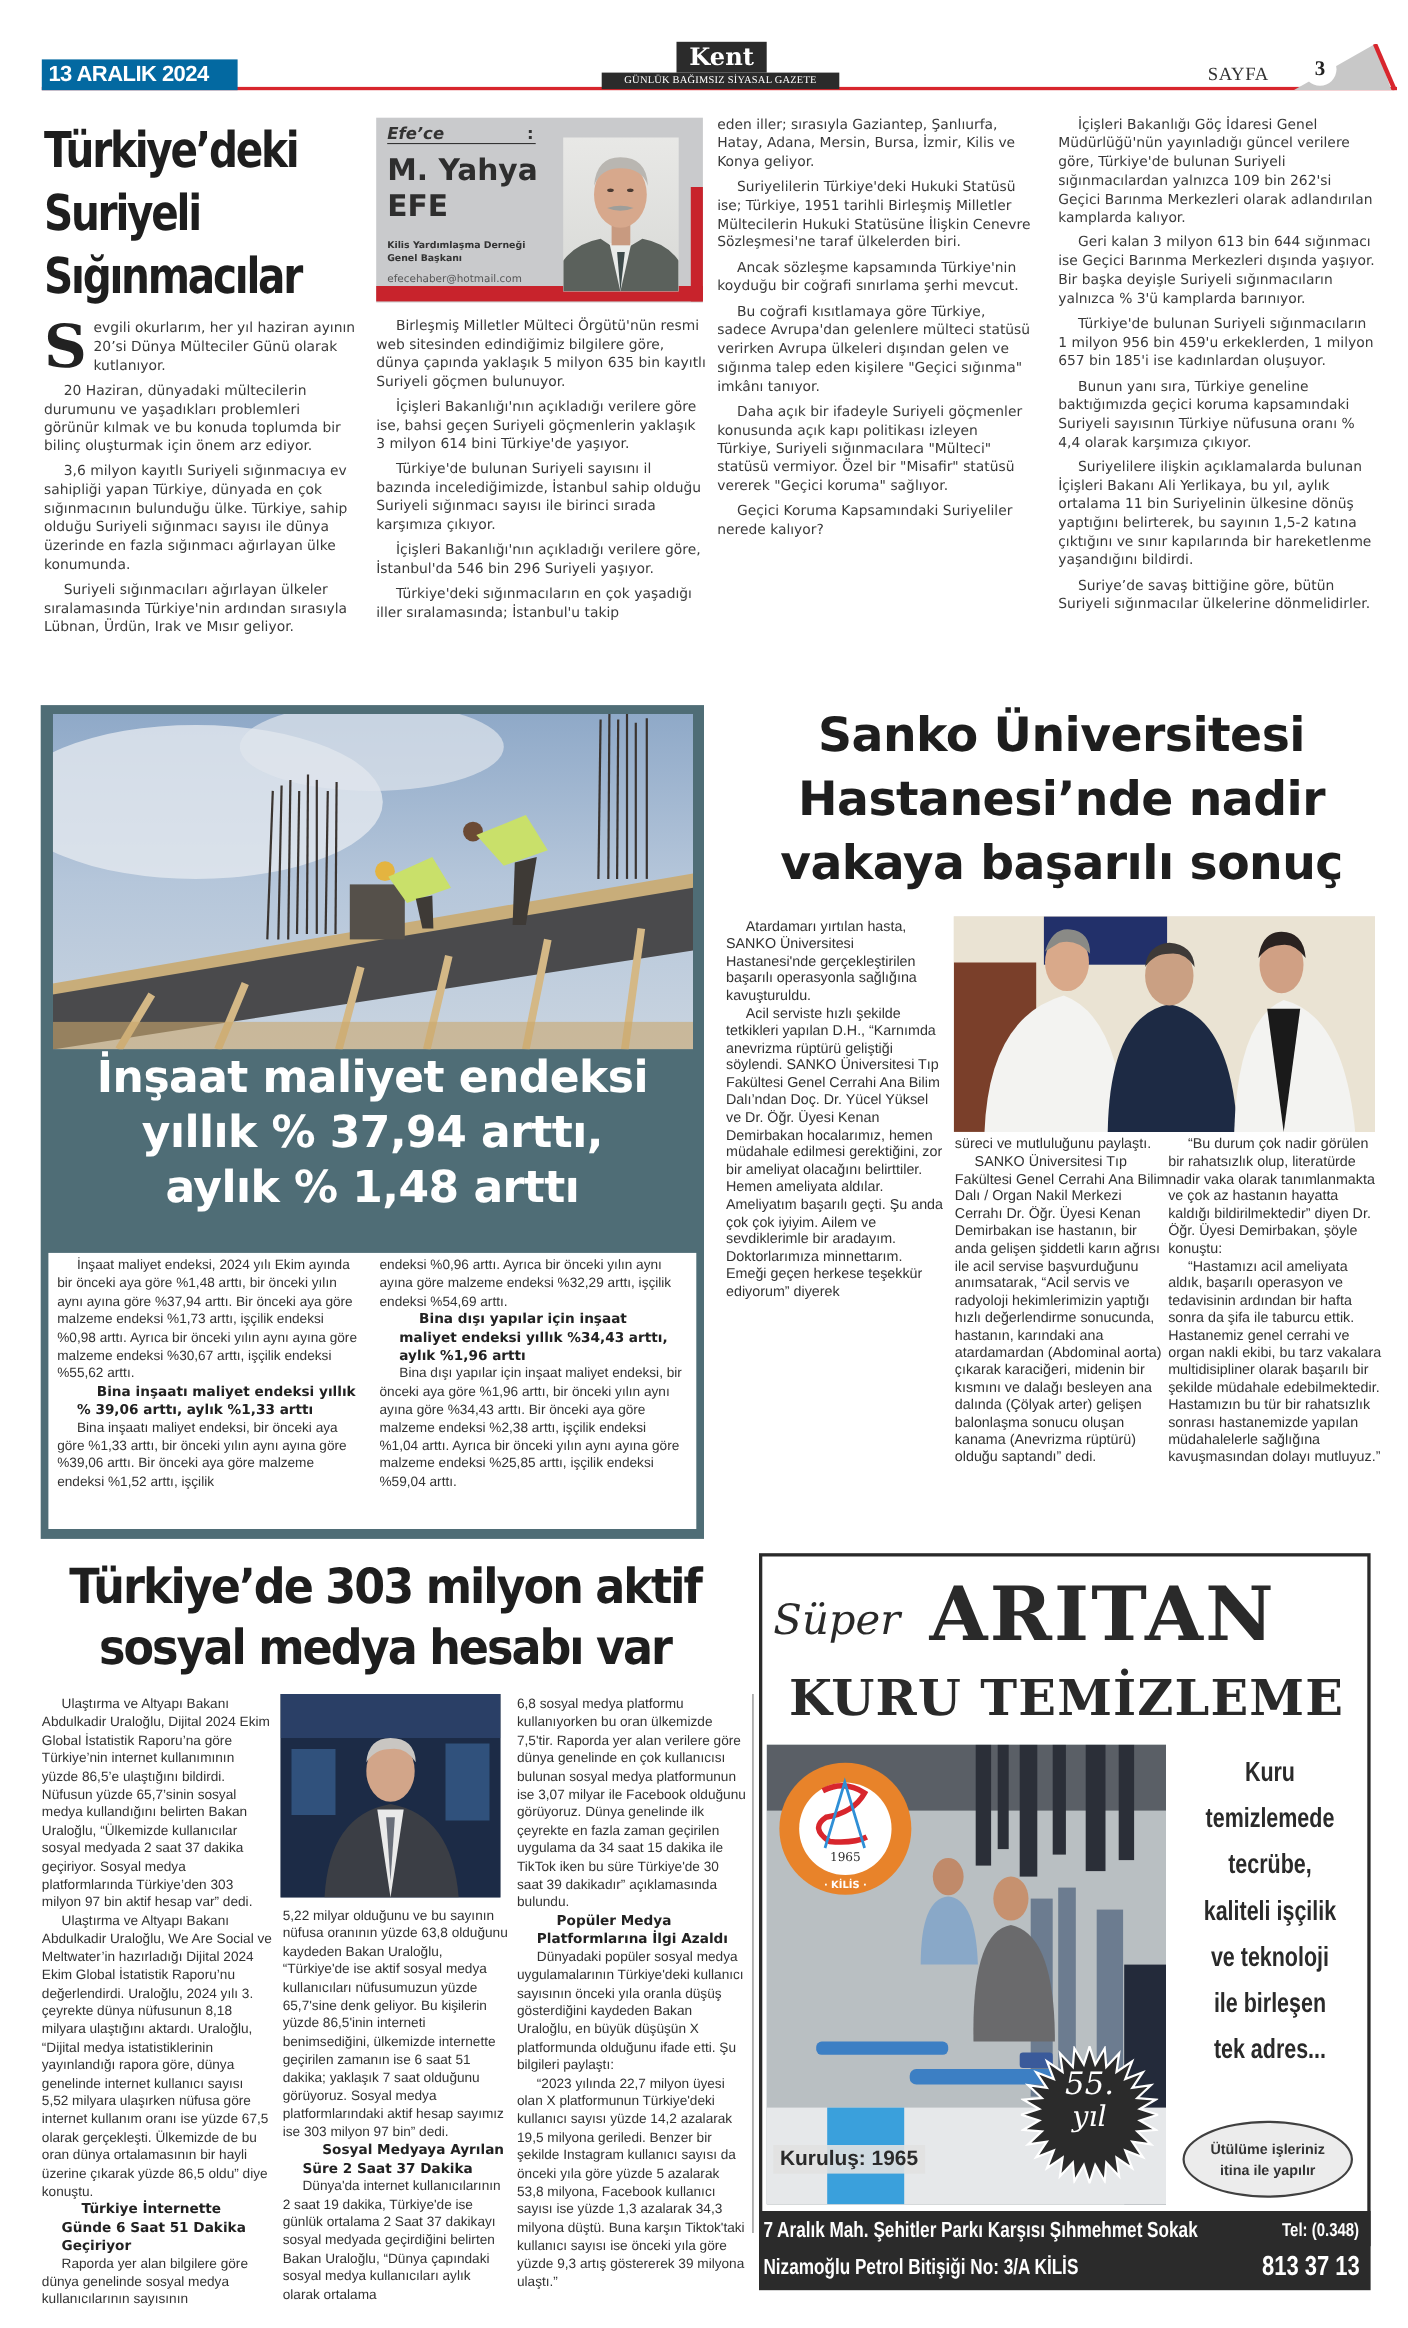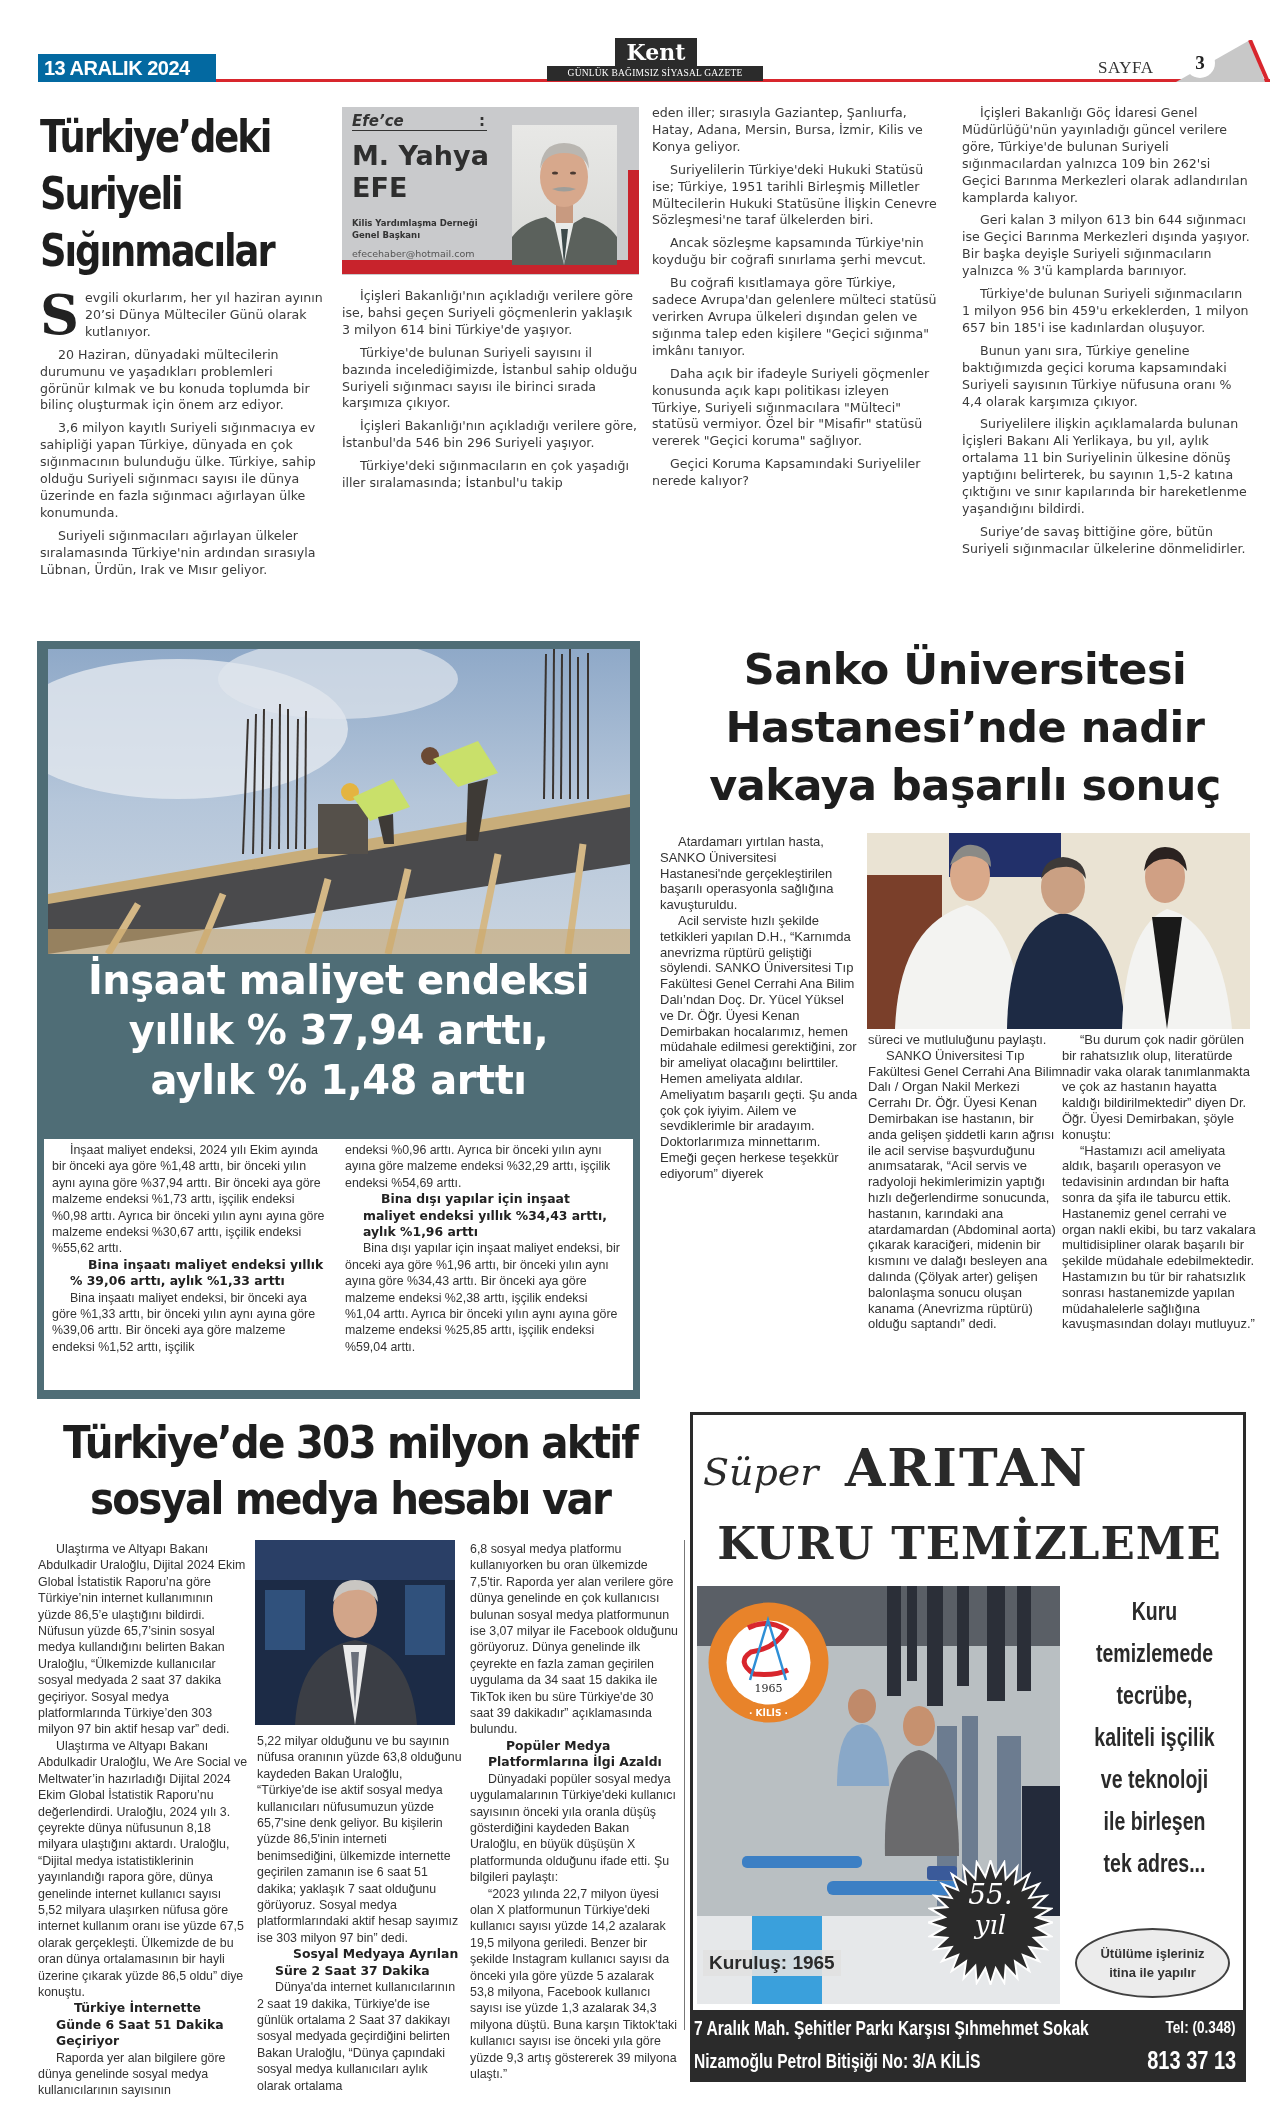--- a/index.html
+++ b/index.html
@@ -61,21 +61,21 @@
 
   
   .sm-title { position: absolute; left: 30px; top: 1415px; width: 640px; text-align: center; font-family: "DejaVu Sans", sans-serif; font-weight: bold;
     font-size: 44px; line-height: 56px; color: #1e1e1e; letter-spacing: -2px; transform: scaleX(0.92); transform-origin: center top; }
   .sm-photo { position: absolute; left: 255px; top: 1540px; width: 200px; height: 185px; overflow: hidden; background: #1a2a44; }
   .sm-divider { position: absolute; left: 684px; top: 1540px; width: 1px; height: 490px; background: #777; }
 
   
   .ad-frame { position: absolute; left: 690px; top: 1412px; width: 556px; height: 630px; border: 3px solid #2a2a2a; background: #fff; }
   .ad-super { position: absolute; left: 703px; top: 1450px; font-family: "DejaVu Serif", serif; font-style: italic; font-size: 38px; color: #2a2a2a; }
-  .ad-aritan { position: absolute; left: 845px; top: 1425px; font-family: "DejaVu Serif", serif; font-weight: bold; font-size: 52px; letter-spacing: 2px; color: #2a2a2a; line-height: 86px; }
+  .ad-aritan { position: absolute; left: 845px; top: 1425px; font-family: "DejaVu Serif", serif; font-weight: bold; font-size: 68px; letter-spacing: 2px; color: #2a2a2a; line-height: 86px; }
   .ad-kuru { position: absolute; left: 697px; top: 1515px; width: 545px; text-align: center; font-family: "DejaVu Serif", serif; font-weight: bold; font-size: 45px;
     letter-spacing: 1px; color: #2a2a2a; line-height: 58px; }
   .ad-photo { position: absolute; left: 697px; top: 1586px; width: 363px; height: 418px; overflow: hidden; background: #9aa3a8; }
   .ad-slogan { position: absolute; left: 1062px; top: 1590px; width: 185px; text-align: center; font-family: "Liberation Sans", sans-serif; font-weight: bold;
     font-size: 25px; line-height: 42px; color: #2a2a2a; transform: scaleX(0.78); transform-origin: center top; }
   .ad-oval { position: absolute; left: 1075px; top: 1928px; width: 155px; height: 70px; border-radius: 50%; border: 2px solid #404040; background: #ececec;
     display: flex; flex-direction: column; justify-content: center; align-items: center; font-family: "Liberation Sans", sans-serif; font-weight: bold; font-size: 13px; color: #333; line-height: 19px; }
   .ad-footer { position: absolute; left: 690px; top: 2010px; width: 556px; height: 72px; background: #2b2b2b; color: #fff; font-family: "Liberation Sans", sans-serif; font-weight: bold; }
   .ad-addr1 { position: absolute; left: 4px; top: 7px; font-size: 20px; transform: scaleX(0.78); transform-origin: left; white-space: nowrap; }
   .ad-tel { position: absolute; right: 10px; top: 8px; font-size: 17px; transform: scaleX(0.8); transform-origin: right; white-space: nowrap; }
@@ -140,20 +140,21 @@
       <rect x="44" y="76" width="17" height="22" fill="#c89a80"></rect>
       <ellipse cx="52" cy="52" rx="24" ry="30" fill="#d7a88c"></ellipse>
       <path d="M28 44 Q30 18 52 18 Q76 18 77 44 Q72 28 52 28 Q34 28 28 44 Z" fill="#b9b6b1"></path>
       <path d="M40 64 Q52 60 64 64 Q52 69 40 64 Z" fill="#9e9e9a"></path>
       <ellipse cx="43" cy="48" rx="3" ry="1.6" fill="#4a3a32"></ellipse>
       <ellipse cx="61" cy="48" rx="3" ry="1.6" fill="#4a3a32"></ellipse>
     </svg>
   </div>
 
   <div class="col" style="left:342px; top:288px; width:300px;">
+    <p>Birleşmiş Milletler Mülteci Örgütü'nün resmi web sitesinden edindiğimiz bilgilere göre, dünya çapında yaklaşık 5 milyon 635 bin kayıtlı Suriyeli göçmen bulunuyor.</p>
     <p>İçişleri Bakanlığı'nın açıkladığı verilere göre ise, bahsi geçen Suriyeli göçmenlerin yaklaşık 3 milyon 614 bini Türkiye'de yaşıyor.</p>
     <p>Türkiye'de bulunan Suriyeli sayısını il bazında incelediğimizde, İstanbul sahip olduğu Suriyeli sığınmacı sayısı ile birinci sırada karşımıza çıkıyor.</p>
     <p>İçişleri Bakanlığı'nın açıkladığı verilere göre, İstanbul'da 546 bin 296 Suriyeli yaşıyor.</p>
     <p style="margin-bottom:0">Türkiye'deki sığınmacıların en çok yaşadığı iller sıralamasında; İstanbul'u takip</p>
   </div>
 
   <div class="col" style="left:652px; top:105px; width:290px;">
     <p class="noind">eden iller; sırasıyla Gaziantep, Şanlıurfa, Hatay, Adana, Mersin, Bursa, İzmir, Kilis ve Konya geliyor.</p>
     <p>Suriyelilerin Türkiye'deki Hukuki Statüsü ise; Türkiye, 1951 tarihli Birleşmiş Milletler Mültecilerin Hukuki Statüsüne İlişkin Cenevre Sözleşmesi'ne taraf ülkelerden biri.</p>
     <p>Ancak sözleşme kapsamında Türkiye'nin koyduğu bir coğrafi sınırlama şerhi mevcut.</p>

